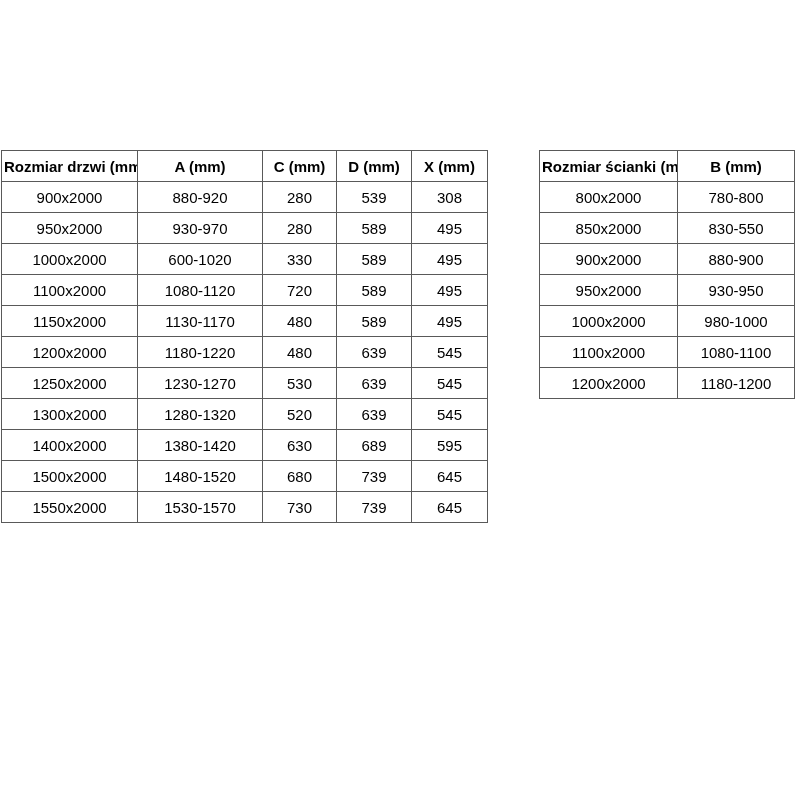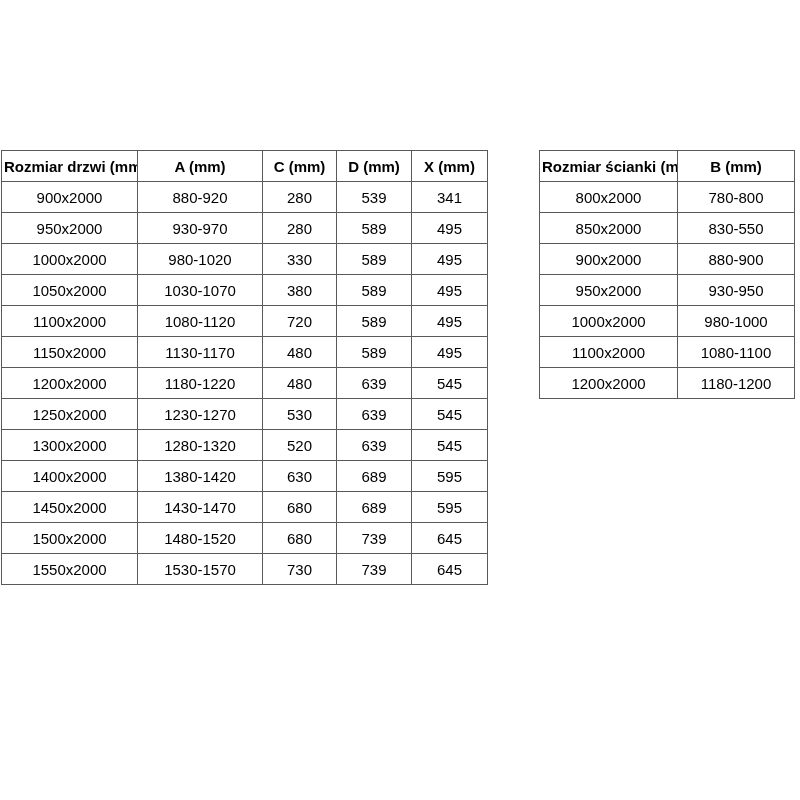--- a/index.html
+++ b/index.html
@@ -65,40 +65,33 @@
       <th>D (mm)</th>
       <th>X (mm)</th>
     </tr>
   </thead>
   <tbody>
       <tr>
         <td>900x2000</td>
         <td>880-920</td>
         <td>280</td>
         <td>539</td>
-        <td>341</td>
+        <td>308</td>
       </tr>
       <tr>
         <td>950x2000</td>
         <td>930-970</td>
         <td>280</td>
         <td>589</td>
         <td>495</td>
       </tr>
       <tr>
         <td>1000x2000</td>
-        <td>980-1020</td>
+        <td>600-1020</td>
         <td>330</td>
-        <td>589</td>
-        <td>495</td>
-      </tr>
-      <tr>
-        <td>1050x2000</td>
-        <td>1030-1070</td>
-        <td>380</td>
         <td>589</td>
         <td>495</td>
       </tr>
       <tr>
         <td>1100x2000</td>
         <td>1080-1120</td>
         <td>720</td>
         <td>589</td>
         <td>495</td>
       </tr>
@@ -127,27 +120,20 @@
         <td>1300x2000</td>
         <td>1280-1320</td>
         <td>520</td>
         <td>639</td>
         <td>545</td>
       </tr>
       <tr>
         <td>1400x2000</td>
         <td>1380-1420</td>
         <td>630</td>
-        <td>689</td>
-        <td>595</td>
-      </tr>
-      <tr>
-        <td>1450x2000</td>
-        <td>1430-1470</td>
-        <td>680</td>
         <td>689</td>
         <td>595</td>
       </tr>
       <tr>
         <td>1500x2000</td>
         <td>1480-1520</td>
         <td>680</td>
         <td>739</td>
         <td>645</td>
       </tr>

